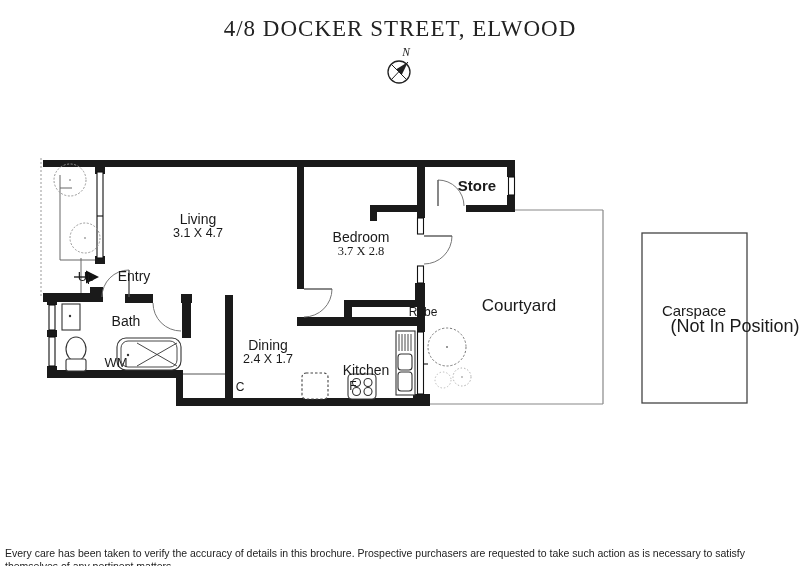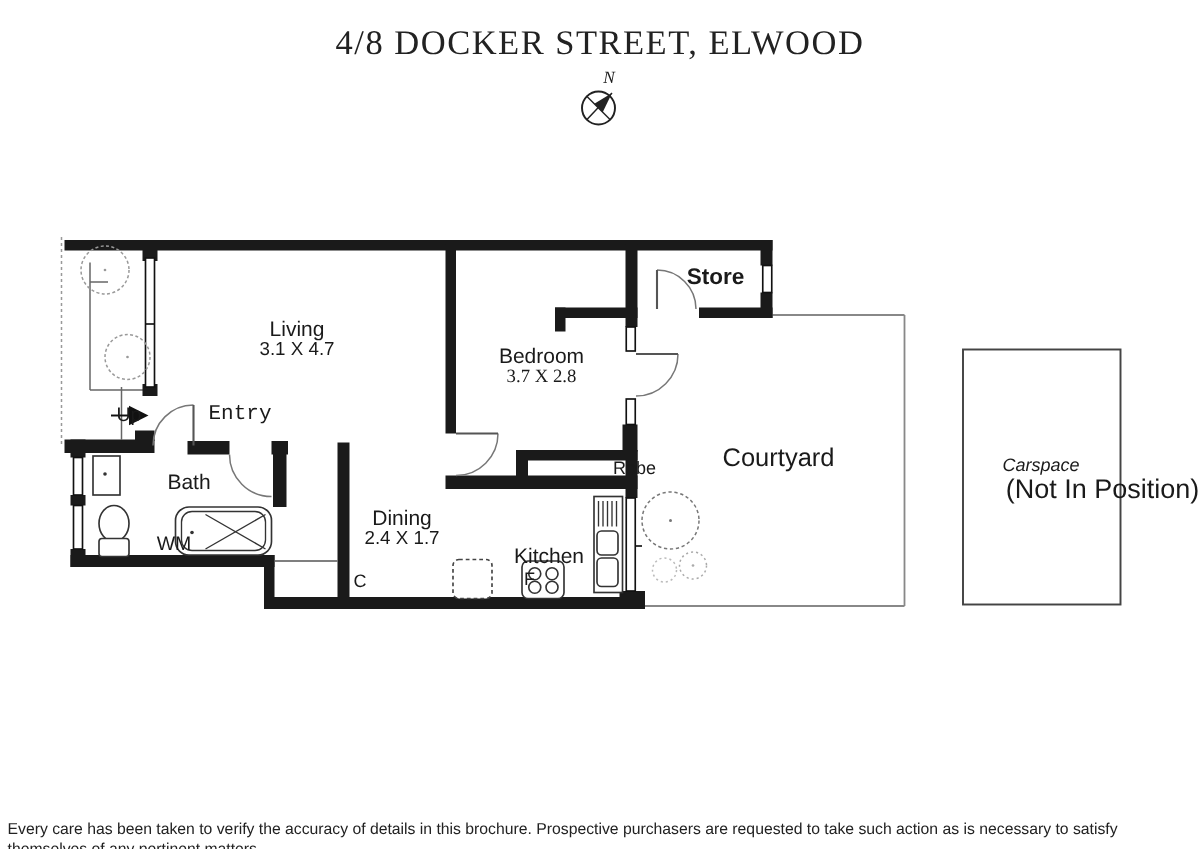--- a/index.html
+++ b/index.html
@@ -7,21 +7,21 @@
          font-family:"Liberation Sans",sans-serif;color:#1a1a1a;}
   #plan-svg{position:absolute;left:0;top:0;}
   .lbl{position:absolute;transform:translate(-50%,-50%);white-space:nowrap;line-height:1;
        color:#1a1a1a;text-align:center;}
   .room{font-size:14px;}
   .dims{font-size:12.5px;}
   .small{font-size:12px;margin-left:39px;}
   .mid{font-size:13px;padding-left:28px;}
   .store{font-size:15px;}
   .cy{font-size:17px;text-align:center;}
-  .car{font-size:12px;font-style:italic;}
+  .car{font-size:15px;}
   .carnote{font-size:18px;margin-left:41px;}
   #title{position:absolute;left:0;top:16px;width:100%;text-align:center;
          font-family:"Liberation Serif",serif;font-size:23px;letter-spacing:1px;color:#222;}
   #north-label{position:absolute;font-family:"Liberation Serif",serif;font-style:italic;
          font-size:11.5px;left:406px;top:52px;transform:translate(-50%,-50%);}
   #disclaimer{position:absolute;left:5px;top:547px;width:792px;font-size:10.5px;
          color:#222;line-height:1.25;}
 </style>
 </head>
 <body>
@@ -161,21 +161,21 @@
       <circle cx="462" cy="377" r="0.9" fill="#aaa" stroke="none"></circle>
     </g>
   </svg>
 
   <div id="north-label">N</div>
 
   <div class="lbl room" style="left:198px;top:219px;">Living</div>
   <div class="lbl dims" style="left:198px;top:233px;">3.1 X 4.7</div>
   <div class="lbl room" style="left:361px;top:237px;">Bedroom</div>
   <div class="lbl dims" style="left:361px;top:251px;font-family:Liberation Serif, serif;">3.7 X 2.8</div>
-  <div class="lbl room" style="left:160px;top:276px;font-family:Liberation Mono, monospace;">Entry</div>
+  <div class="lbl room" style="left:134px;top:276px;">Entry</div>
   <div class="lbl mid" style="left:72px;top:276px;">Up</div>
   <div class="lbl room" style="left:126px;top:321px;">Bath</div>
   <div class="lbl mid" style="left:102px;top:362px;">WM</div>
   <div class="lbl room" style="left:268px;top:345px;text-align:right;">Dining</div>
   <div class="lbl dims" style="left:268px;top:359px;">2.4 X 1.7</div>
   <div class="lbl room" style="left:366px;top:350px;margin-top:20px;">Kitchen</div>
   <div class="lbl small" style="left:384px;top:312px;">Robe</div>
   <div class="lbl store" style="left:477px;top:185px;font-weight:bold;">Store</div>
   <div class="lbl cy" style="left:519px;top:305px;">Courtyard</div>
   <div class="lbl small" style="left:201px;top:387px;">C</div>

